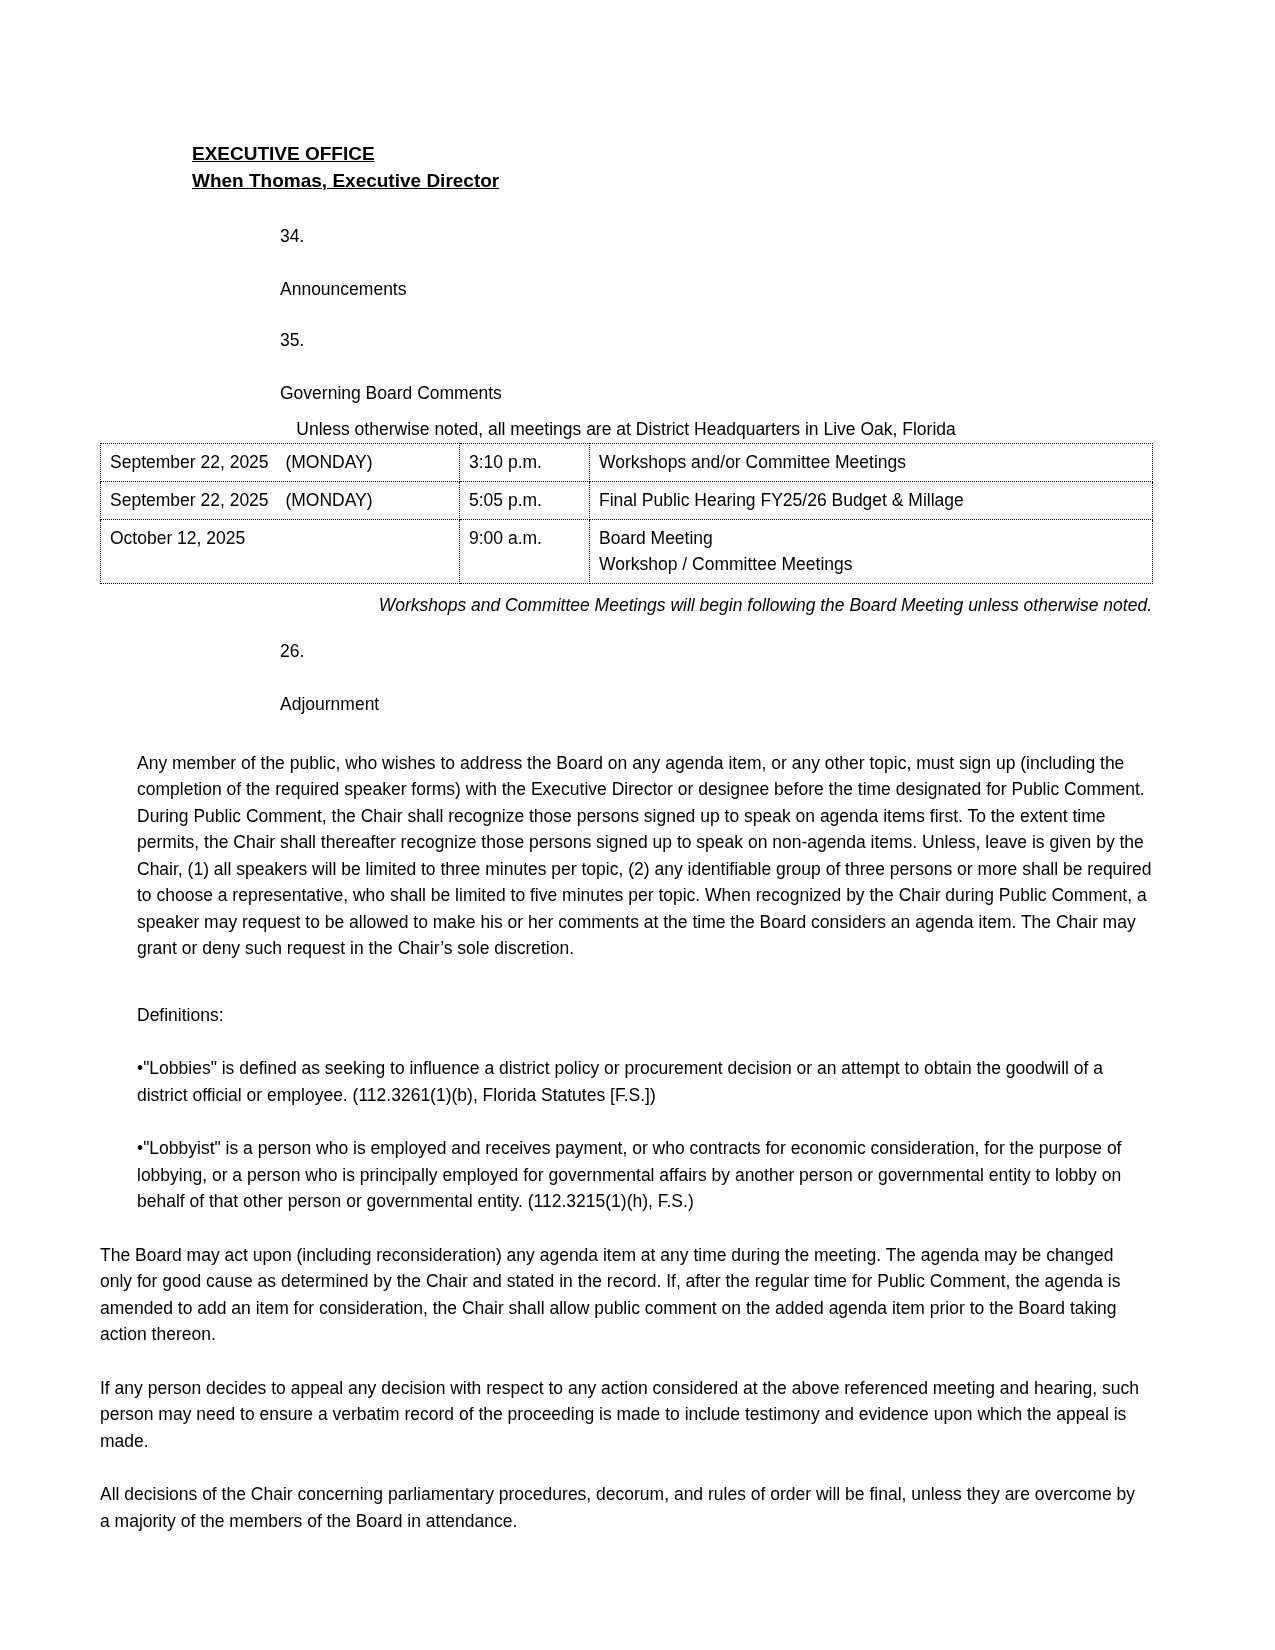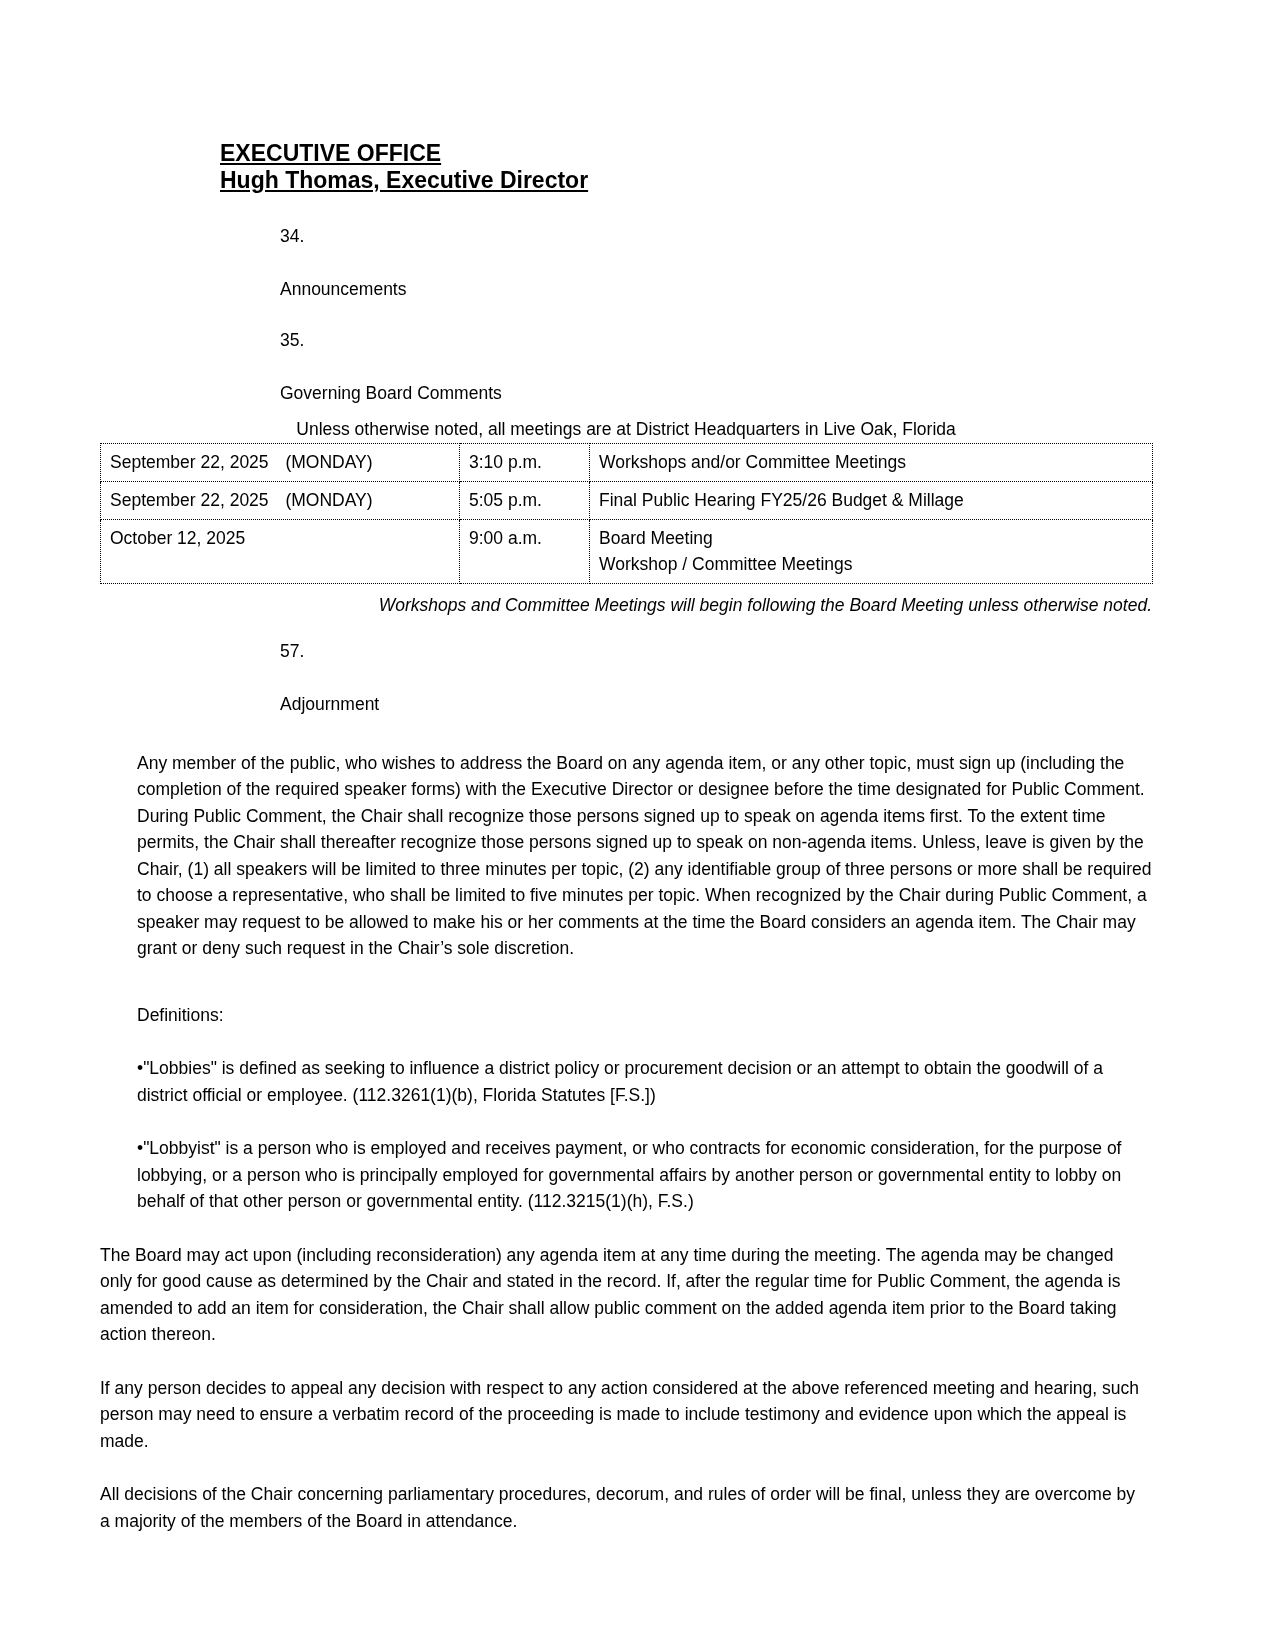--- a/index.html
+++ b/index.html
@@ -13,23 +13,23 @@
     color: #000000;
     overflow: hidden;
   }
   .page {
     width: 1275px;
     height: 1650px;
     padding: 140px 120px 0 100px;
     background: #ffffff;
   }
   .doc-header {
-    margin-left: 120px;
+    margin-left: 92px;
     font-weight: bold;
-    font-size: 23px;
+    font-size: 19px;
     line-height: 27px;
   }
   .doc-header .hline { text-decoration: underline; }
   .agenda-item {
     margin-left: 180px;
     display: flex;
     flex-direction: column;
   }
   .agenda-item .num { width: 53px; flex: 0 0 53px; }
   .item-34 { margin-top: 29px; }
@@ -67,21 +67,21 @@
   .def-heading { margin-top: 40px; }
   .bullet-para { margin-top: 27px; }
 </style>
 </head>
 <body>
 
 <div class="page">
 
   <div class="doc-header">
     <div><span class="hline">EXECUTIVE OFFICE</span></div>
-    <div><span class="hline">Hugh Thomas, Executive Director</span></div>
+    <div><span class="hline">When Thomas, Executive Director</span></div>
   </div>
 
   <div class="agenda-item item-34">
     <span class="num">34.</span>
     <span>Announcements</span>
   </div>
 
   <div class="agenda-item item-35">
     <span class="num">35.</span>
     <span>Governing Board Comments</span>
@@ -108,21 +108,21 @@
           <div>Board Meeting</div>
           <div>Workshop / Committee Meetings</div>
         </td>
       </tr>
     </tbody>
   </table>
 
   <div class="meetings-footnote">Workshops and Committee Meetings will begin following the Board Meeting unless otherwise noted.</div>
 
   <div class="agenda-item item-36">
-    <span class="num">57.</span>
+    <span class="num">26.</span>
     <span>Adjournment</span>
   </div>
 
   <div class="para para-main">Any member of the public, who wishes to address the Board on any agenda item, or any other topic, must sign up (including the completion of the required speaker forms) with the Executive Director or designee before the time designated for Public Comment. During Public Comment, the Chair shall recognize those persons signed up to speak on agenda items first. To the extent time permits, the Chair shall thereafter recognize those persons signed up to speak on non-agenda items. Unless, leave is given by the Chair, (1) all speakers will be limited to three minutes per topic, (2) any identifiable group of three persons or more shall be required to choose a representative, who shall be limited to five minutes per topic. When recognized by the Chair during Public Comment, a speaker may request to be allowed to make his or her comments at the time the Board considers an agenda item. The Chair may grant or deny such request in the Chair’s sole discretion.</div>
 
   <div class="para indented def-heading">Definitions:</div>
 
   <div class="para indented bullet-para">•"Lobbies" is defined as seeking to influence a district policy or procurement decision or an attempt to obtain the goodwill of a district official or employee. (112.3261(1)(b), Florida Statutes [F.S.])</div>
 
   <div class="para indented bullet-para">•"Lobbyist" is a person who is employed and receives payment, or who contracts for economic consideration, for the purpose of lobbying, or a person who is principally employed for governmental affairs by another person or governmental entity to lobby on behalf of that other person or governmental entity. (112.3215(1)(h), F.S.)</div>

